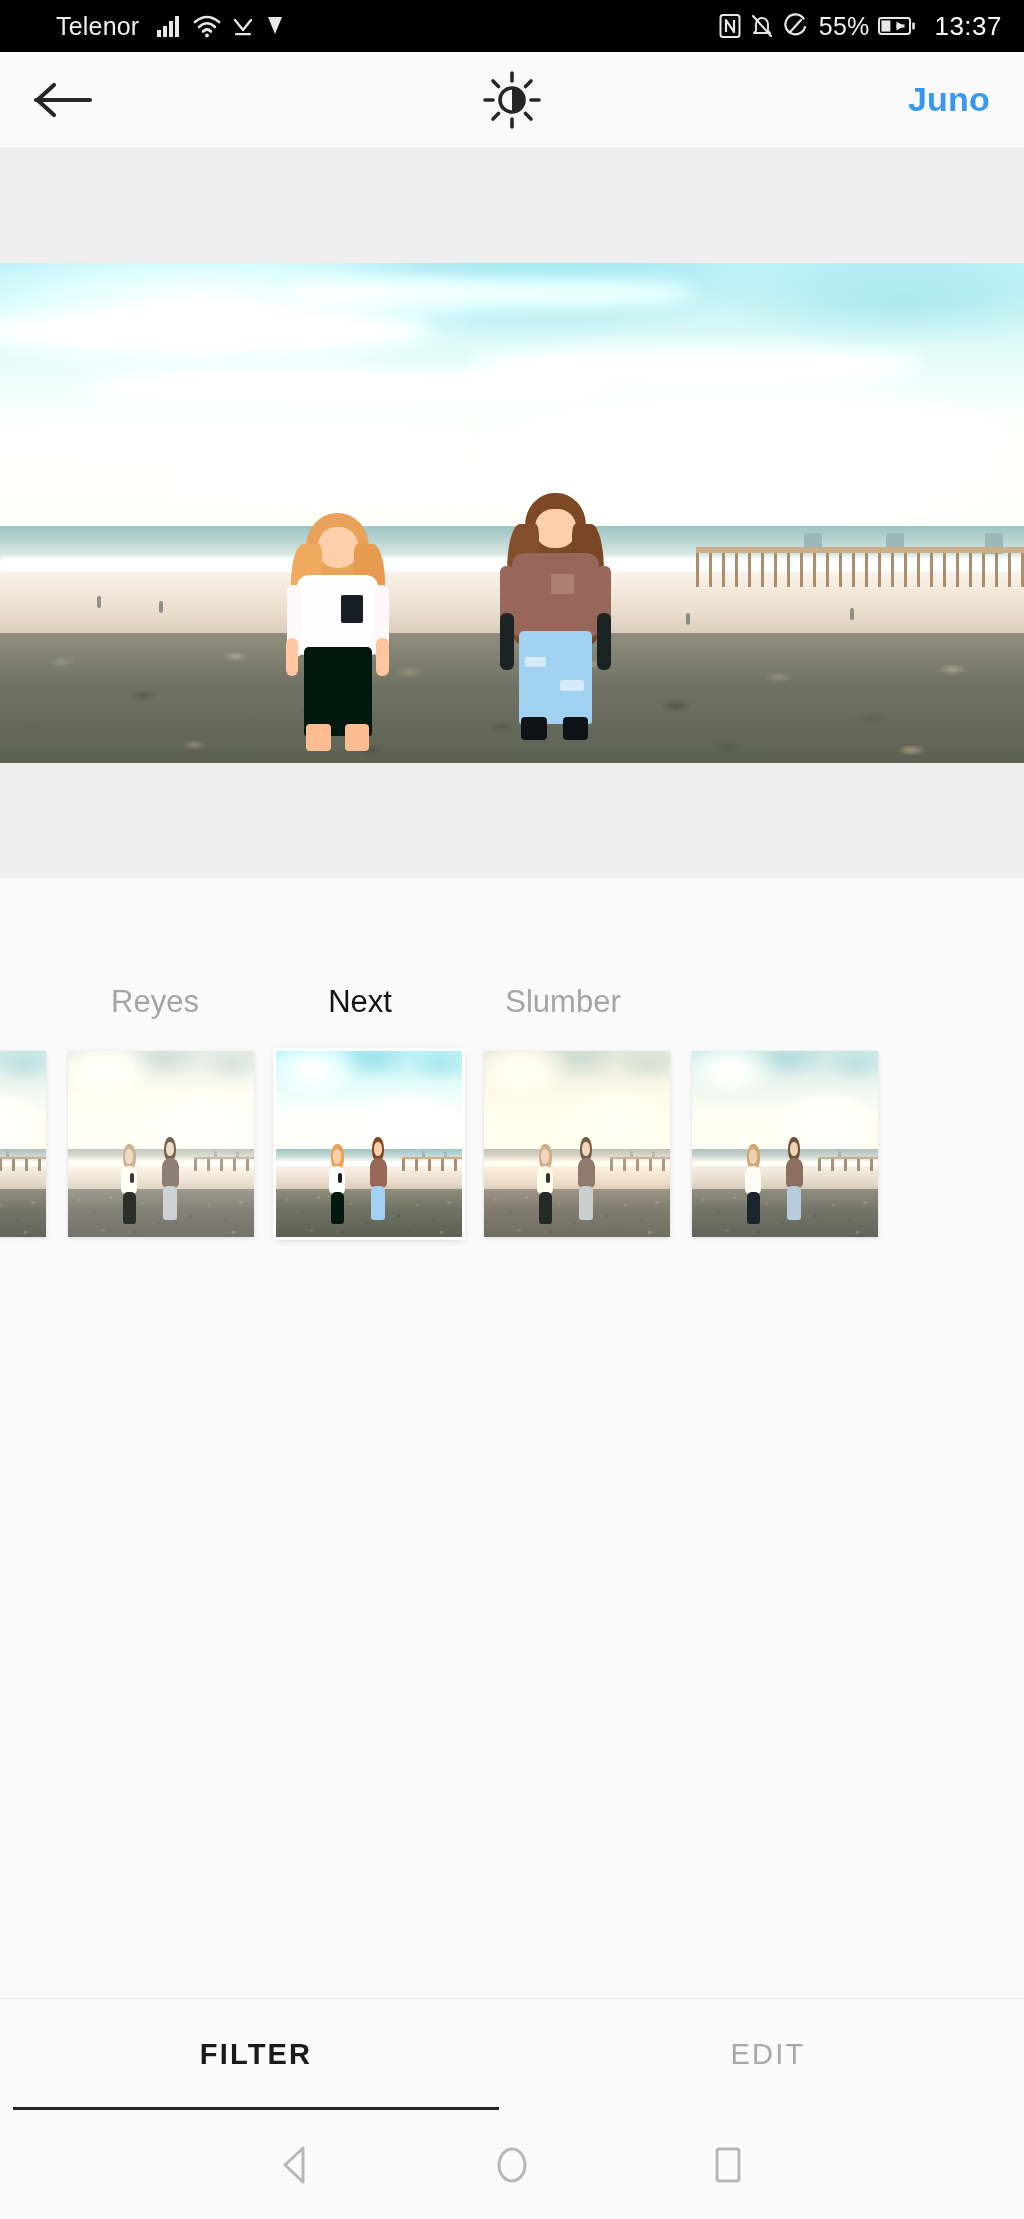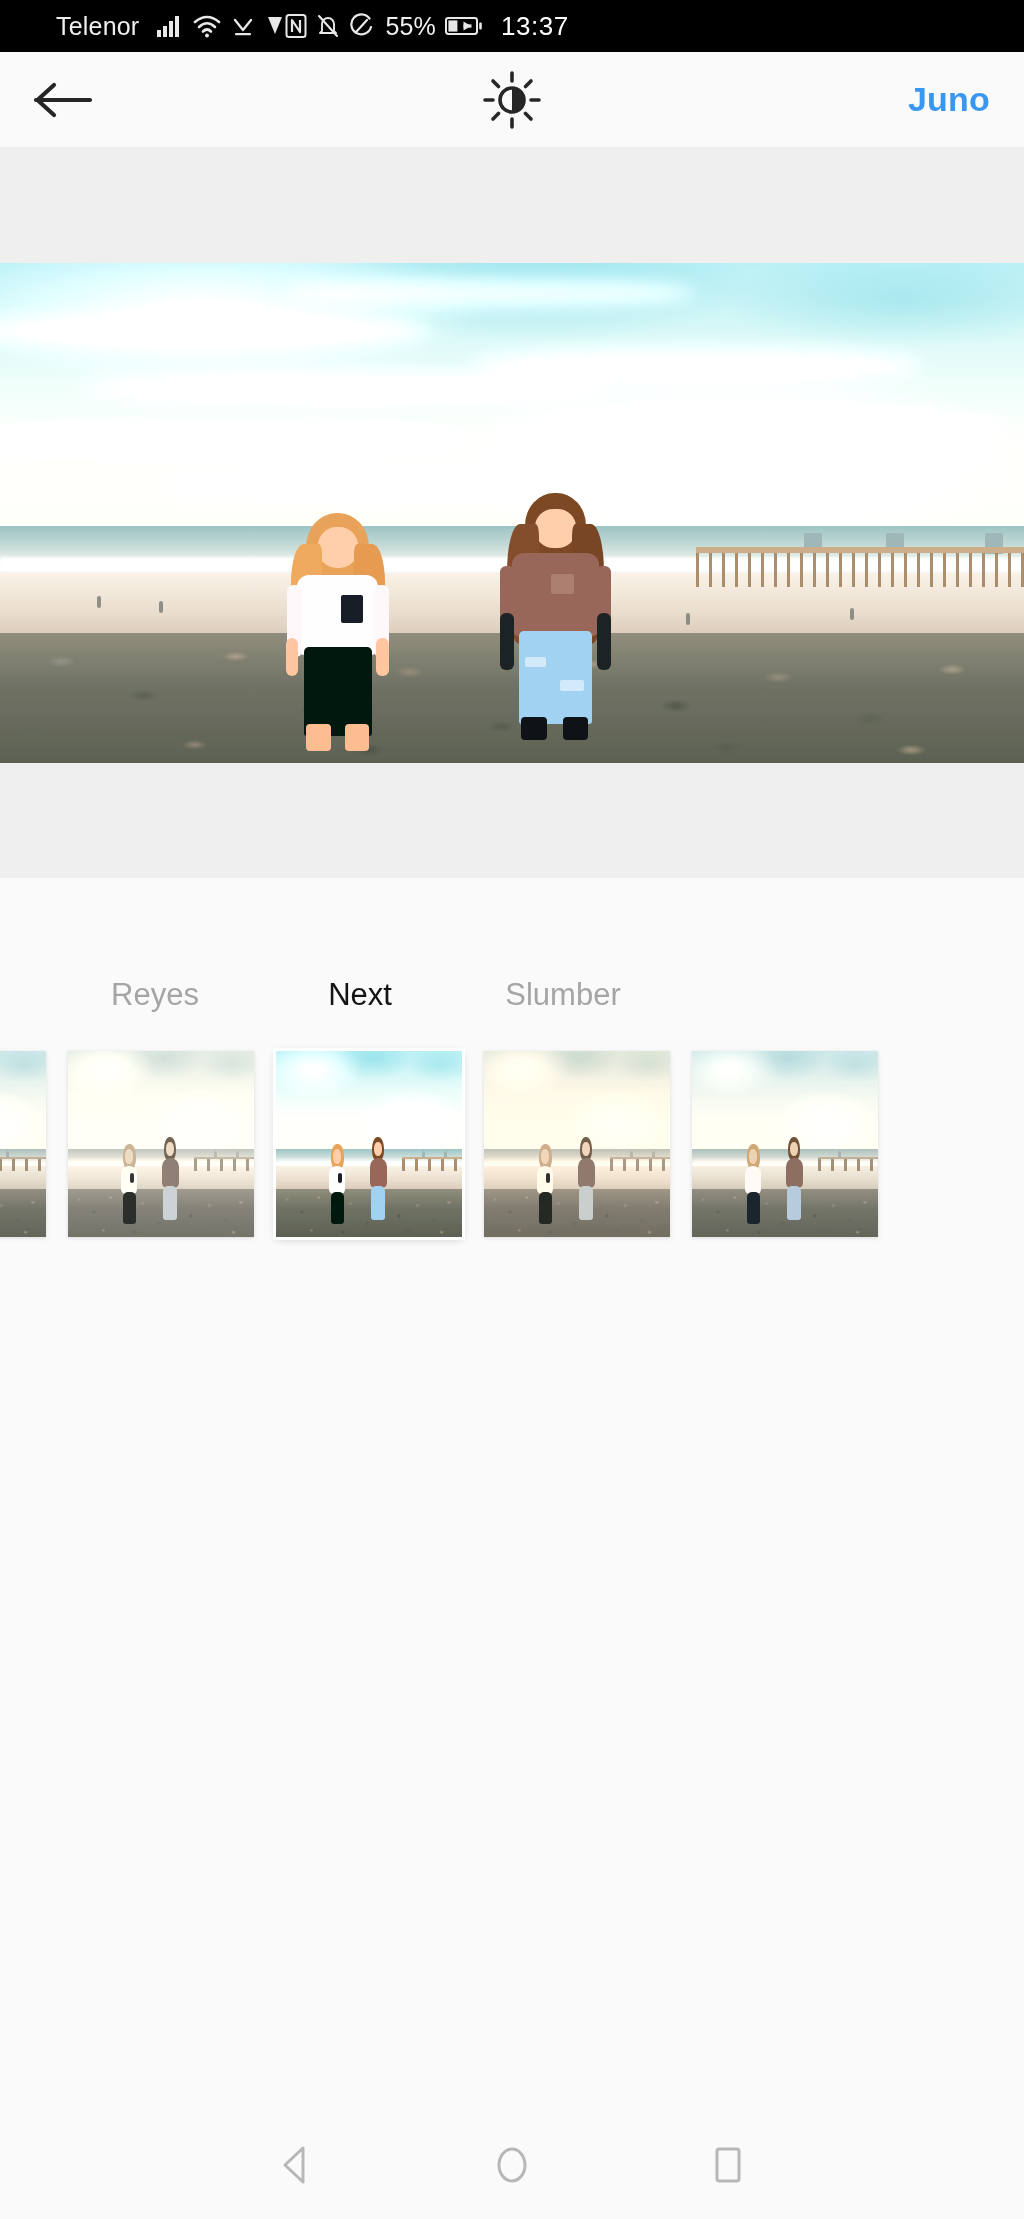--- a/index.html
+++ b/index.html
@@ -7,21 +7,21 @@
     width: 1024px; height: 2219px;
     background: #fafafa;
     font-family: "Liberation Sans", sans-serif;
     overflow: hidden;
   }
   .screen { position: relative; width: 1024px; height: 2219px; background: #fafafa; }
 
   
   .statusbar {
     height: 52px; background: #000; color: #e8e8e8;
-    display: flex; align-items: center; 
+    display: flex; align-items: center; justify-content: space-between;
     padding: 0 22px 0 56px; font-size: 25px; letter-spacing: .2px;
   }
   .sb-left { display: flex; align-items: center; gap: 11px; }
   .sb-right { display: flex; align-items: center; gap: 9px; }
   .carrier { font-size: 25px; color: #efefef; margin-right: 6px; }
   .sb-ico { display: block; }
   .pct { font-size: 25px; color: #efefef; margin-left: 1px; }
   .clock { font-size: 26px; color: #fff; margin-left: 9px; letter-spacing: .5px; }
 
   
@@ -121,21 +121,21 @@
 
   
   .f-juno    { filter: saturate(1.32) contrast(1.10) hue-rotate(-5deg) brightness(1.02); }
   .f-reyes   { filter: saturate(.52) contrast(.88) brightness(1.10) sepia(.18); }
   .f-slumber { filter: saturate(.70) contrast(.92) brightness(1.04) sepia(.28) hue-rotate(-6deg); }
   .f-normal  { filter: saturate(.92) contrast(1.02) brightness(1.02) sepia(.10); }
 
   
   .filter-section { background: #fafafa; height: 560px; position: relative; }
   .filter-labels {
-    position: absolute; top: 99px; left: 0; width: 1024px; height: 50px;
+    position: absolute; top: 106px; left: 0; width: 1024px; height: 50px;
   }
   .flabel {
     position: absolute; font-size: 31px; text-align: center; white-space: nowrap;
     transform: translateX(-50%);
   }
   .flabel.sel { color: #141414; font-weight: 400; }
   .flabel.un  { color: #a5a5a5; font-weight: 400; }
   .thumbs-row {
     position: absolute; top: 172px; left: 0; width: 1024px; height: 188px;
     display: flex; align-items: center; gap: 22px; padding-left: 0;
@@ -454,20 +454,24 @@
             <div class="p-face" style="left:33%;top:6%;width:34%;height:15%;"></div>
             <div class="p-shirt" style="left:13%;top:23%;width:74%;height:32%;background:#8a6a5e;"></div>
             <div class="p-pants" style="left:19%;top:53%;width:62%;height:37%;background:#a7c4dd;"></div>
           </div>
         </div>
       </div>
 
     </div>
   </div>
 
+  <div class="tabbar">
+    <div class="tab active">FILTER</div>
+    <div class="tab inactive">EDIT</div>
+  </div>
 
   <div class="androidnav">
     <div class="anav-btn">
       <svg width="46" height="46" viewBox="0 0 46 46">
         <path d="M30 6 L12 23 L30 40 Z" stroke="#b7b7b7" stroke-width="3" fill="none" stroke-linejoin="round"></path>
       </svg>
     </div>
     <div class="anav-btn">
       <svg width="46" height="46" viewBox="0 0 46 46">
         <ellipse cx="23" cy="23" rx="13" ry="16" stroke="#b7b7b7" stroke-width="3" fill="none"></ellipse>

